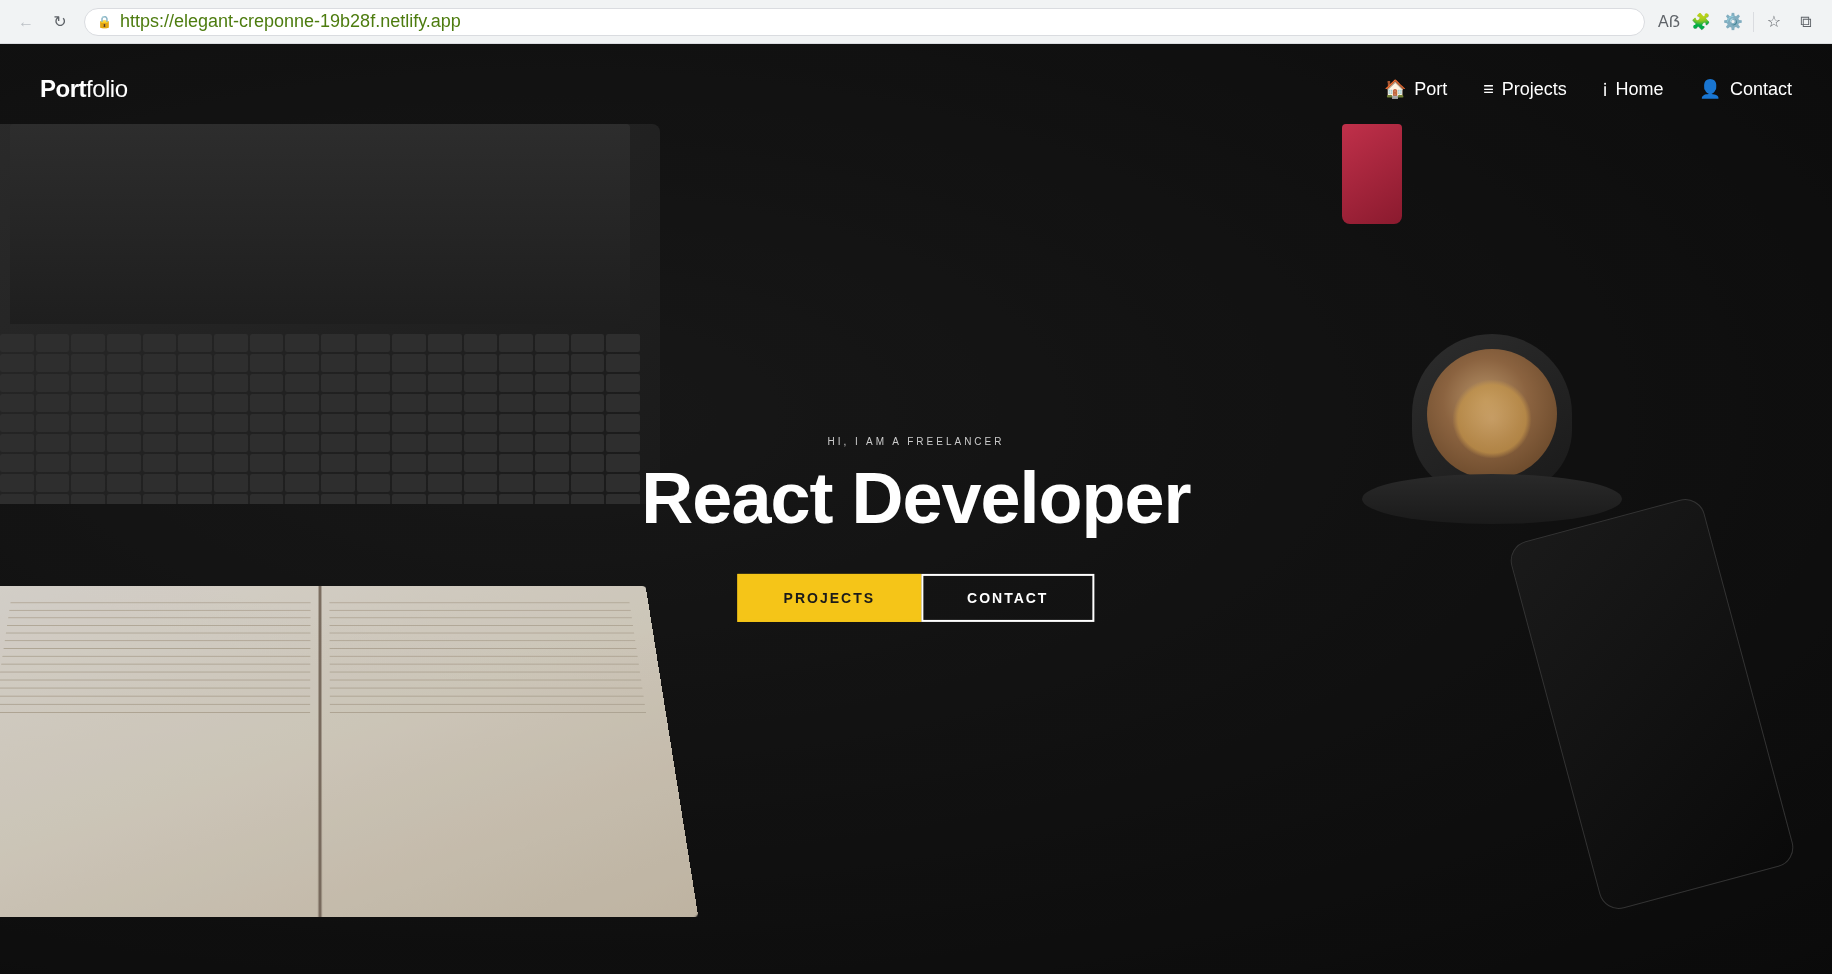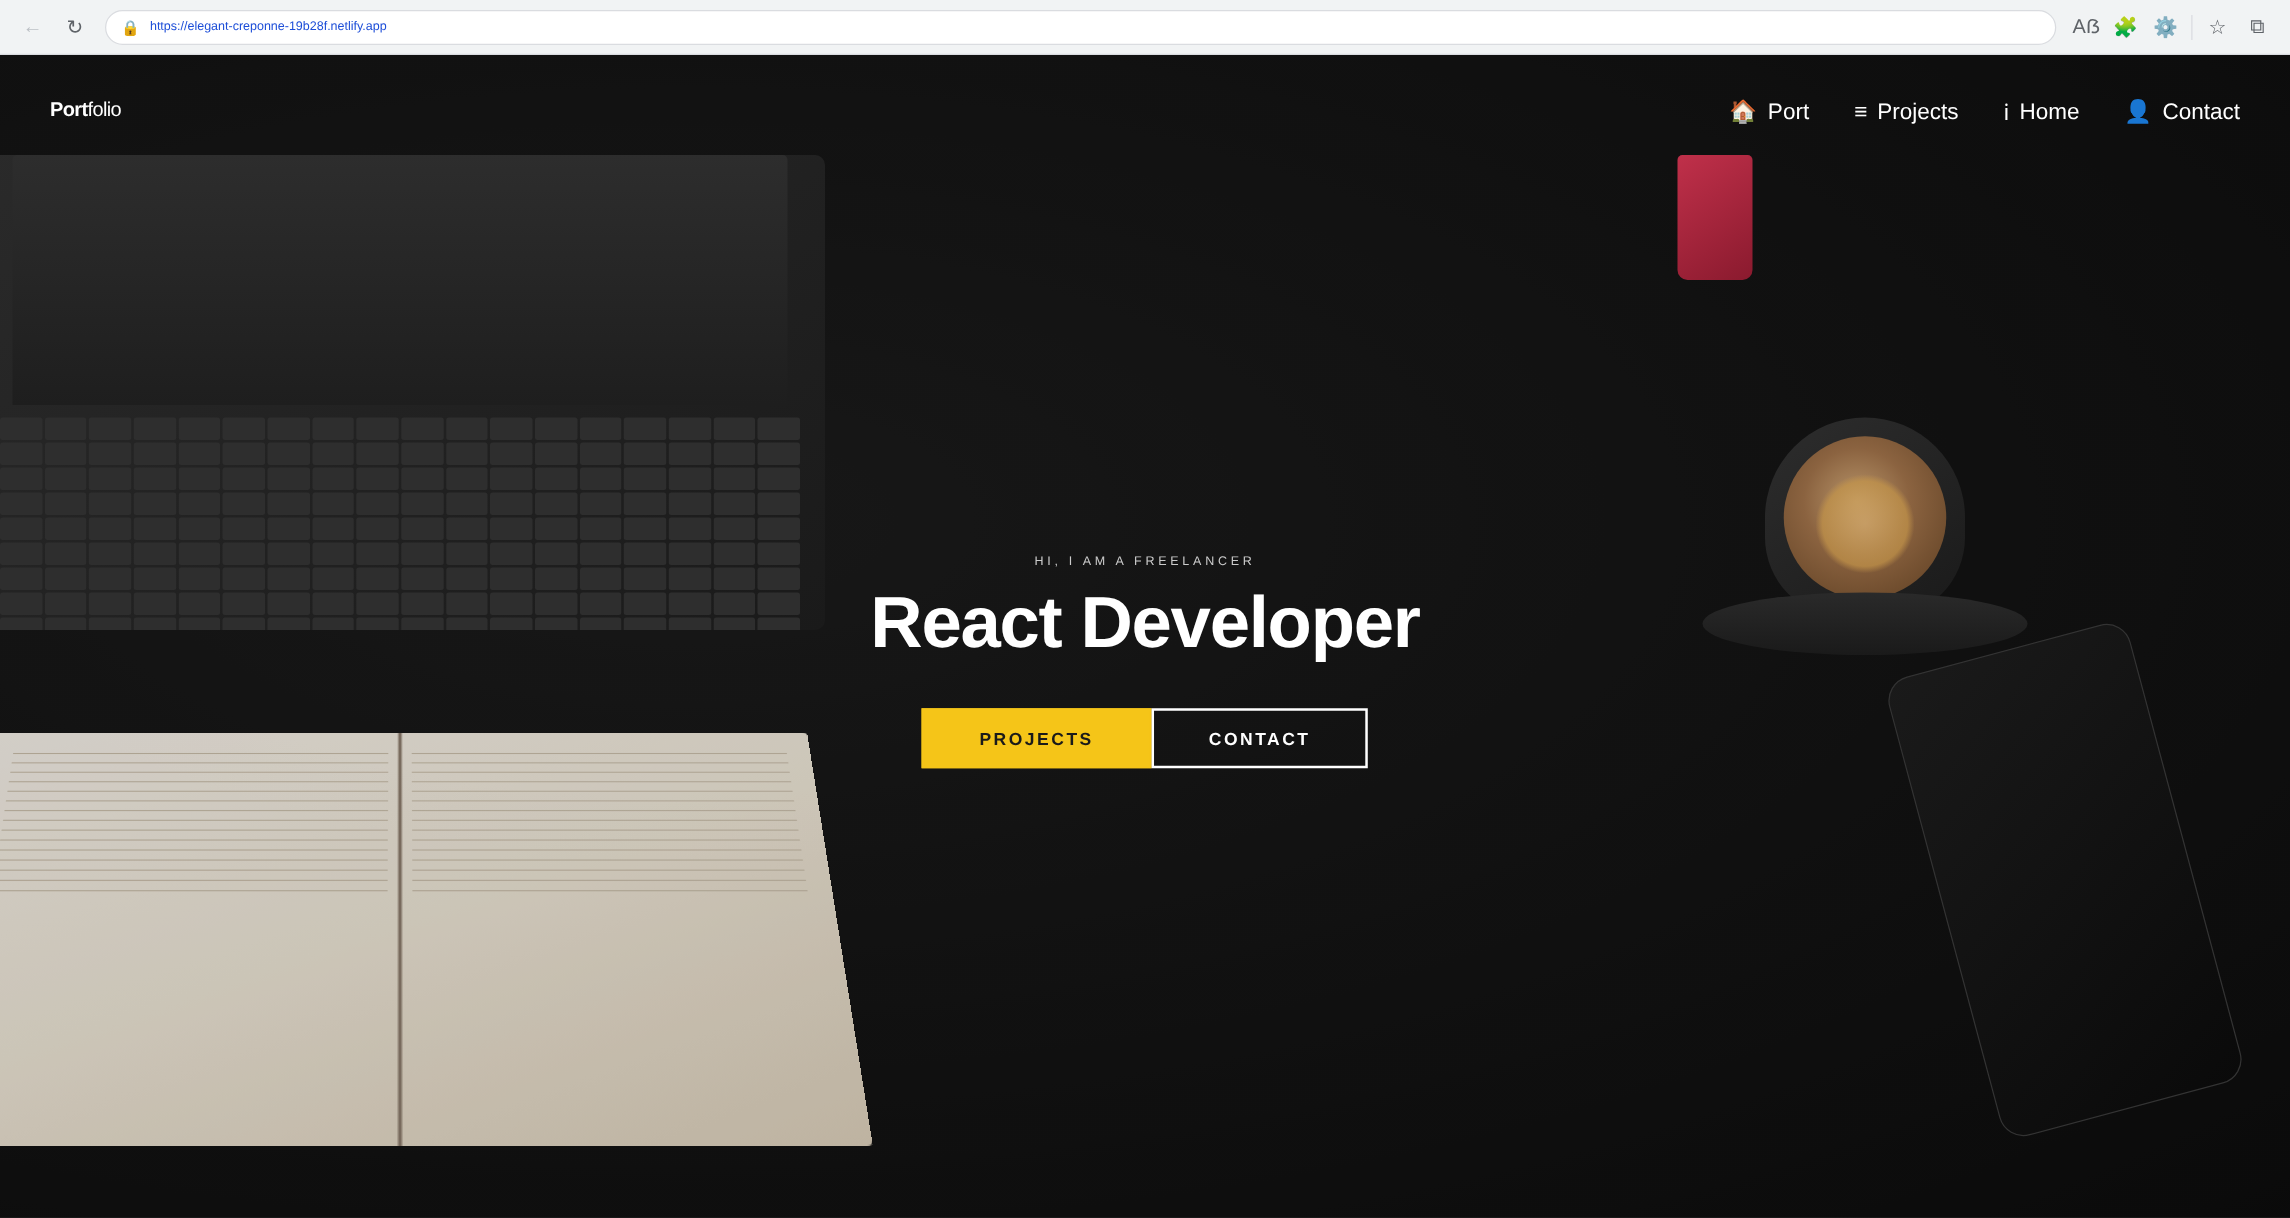--- a/index.html
+++ b/index.html
@@ -61,22 +61,22 @@
       padding: 0 12px;
       gap: 8px;
     }
 
     .browser-lock-icon {
       color: #5f6368;
       font-size: 12px;
     }
 
     .browser-url {
-      font-size: 10px;
-      color: #1d4ed8;
+      font-size: 18px;
+      color: #4d7c0f;
       flex: 1;
     }
 
     .browser-right-icons {
       display: flex;
       gap: 4px;
       align-items: center;
       justify-content: flex-end;
     }
 
@@ -300,21 +300,21 @@
       right: 0;
       height: 90px;
       display: flex;
       align-items: center;
       justify-content: space-between;
       padding: 0 40px;
       z-index: 10;
     }
 
     .nav-logo {
-      font-size: 16px;
+      font-size: 24px;
       font-weight: 700;
       color: #ffffff;
       letter-spacing: -0.5px;
     }
 
     .nav-logo span {
       font-weight: 300;
     }
 
     .nav-links {
@@ -354,21 +354,21 @@
     .hero-subtitle {
       font-size: 10px;
       font-weight: 400;
       color: #cccccc;
       letter-spacing: 3px;
       text-transform: uppercase;
       margin-bottom: 12px;
     }
 
     .hero-title {
-      font-size: 58px;
+      font-size: 72px;
       font-weight: 800;
       color: #ffffff;
       margin-bottom: 36px;
       line-height: 1.1;
       letter-spacing: -1px;
     }
 
     .hero-buttons {
       display: flex;
       gap: 0;

